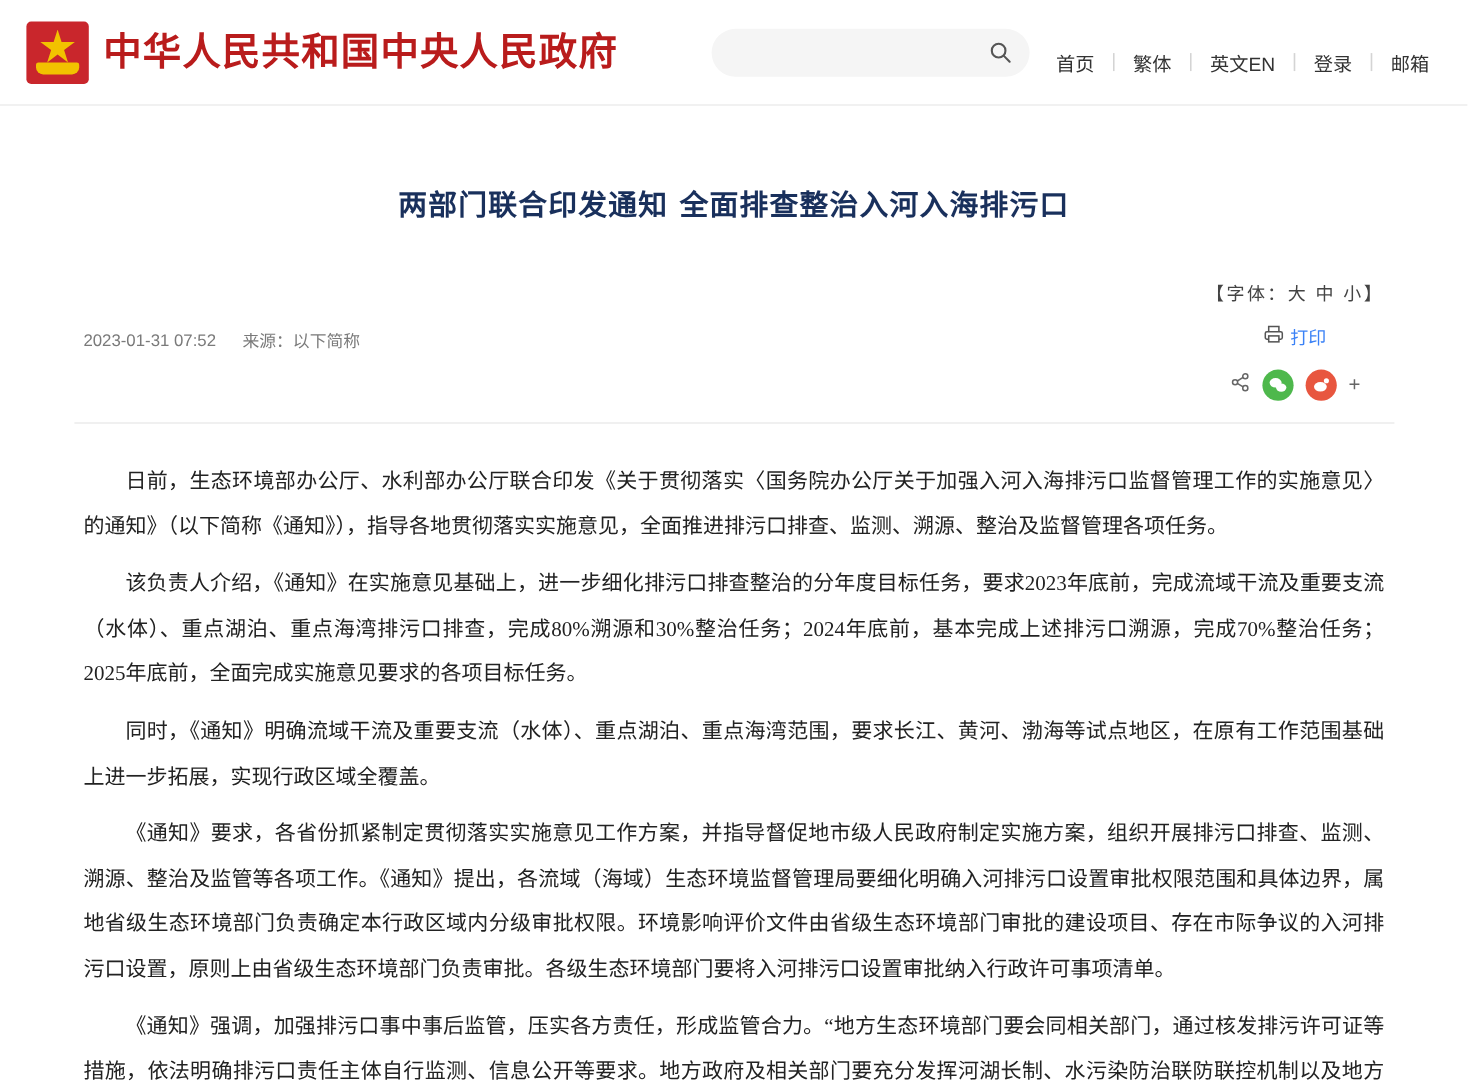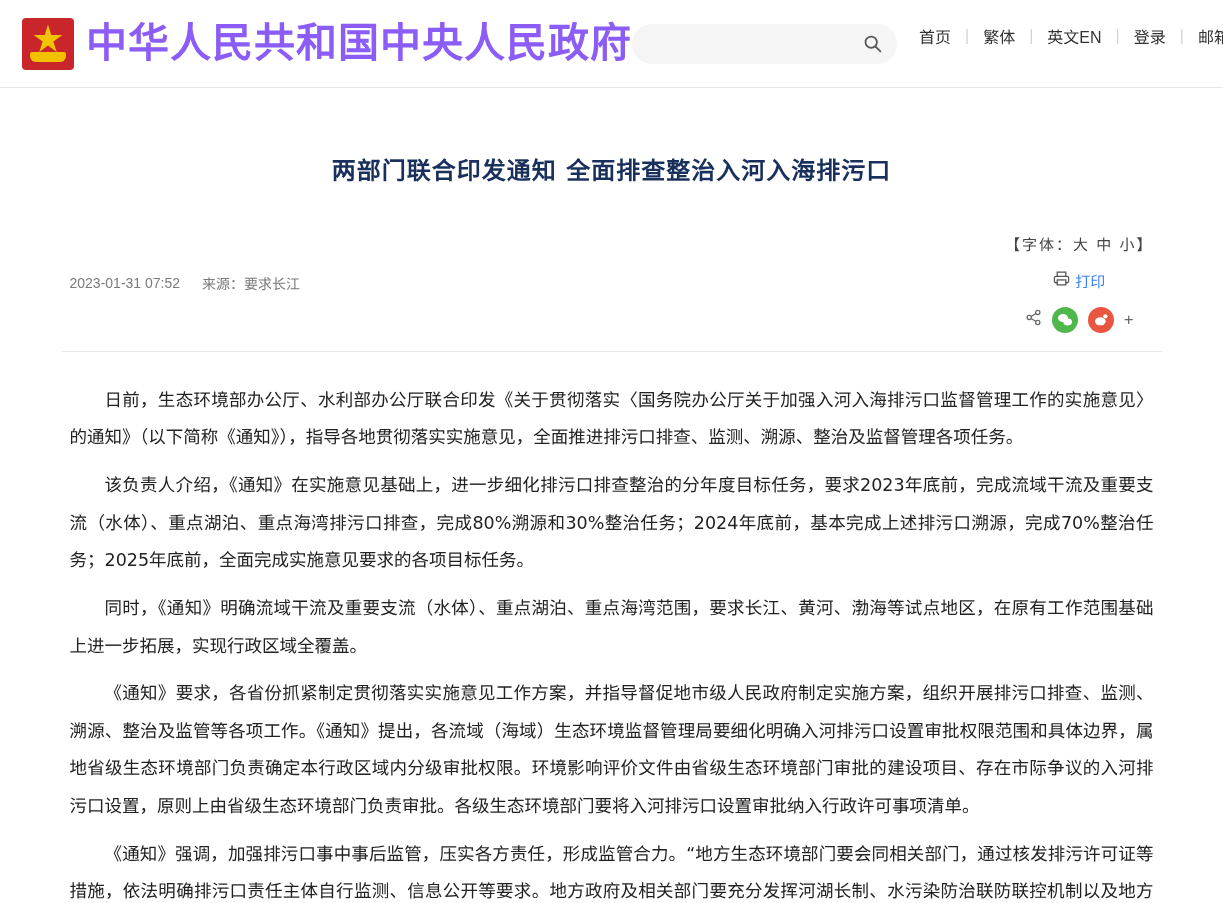--- a/index.html
+++ b/index.html
@@ -55,40 +55,40 @@
     position: absolute;
     left: 8px;
     right: 8px;
     bottom: 8px;
     height: 10px;
     background: #f2c200;
     border-radius: 2px 2px 6px 6px;
   }
   .brand-text { display: flex; flex-direction: column; justify-content: center; }
   .brand-title {
-    color: #8b5cf6;
-    font-size: 41px;
+    color: #b91c1c;
+    font-size: 32px;
     font-weight: bold;
     letter-spacing: 1px;
     line-height: 1.15;
     font-family: "DejaVu Sans", "Liberation Sans", sans-serif;
   }
   .brand-url {
     color: #c9262c;
     font-size: 14px;
     letter-spacing: 1px;
     margin-top: 3px;
     font-family: "Liberation Sans", sans-serif;
   }
   .brand-url .dot-cn { color: #b0b0b0; }
 
   .header-right {
     margin-left: auto;
     display: flex;
-    align-items: flex-start;
+    align-items: flex-end;
     gap: 8px;
   }
   .search-box {
     width: 265px;
     height: 40px;
     background: #f5f5f5;
     border-radius: 20px;
     display: flex;
     align-items: center;
     padding: 0 14px 0 18px;
@@ -191,20 +191,21 @@
     font-size: 17.5px;
     line-height: 2.15;
     color: #222;
     text-align: justify;
     font-family: "DejaVu Sans", "Liberation Sans", sans-serif;
     padding: 0 8px;
   }
   .content p {
     margin: 0 0 10px 0;
     text-indent: 2em;
+    font-family: Liberation Serif, serif;
   }
 </style>
 </head>
 <body>
 
 <header class="site-header">
   <div class="brand">
     <div class="emblem"></div>
     <div class="brand-text">
       <div class="brand-title">中华人民共和国中央人民政府</div>
@@ -236,21 +237,21 @@
   </div>
 </header>
 
 <main class="article">
 
   <h1 class="article-title">两部门联合印发通知 全面排查整治入河入海排污口</h1>
 
   <div class="meta-row">
     <div class="meta-left">
       <span>2023-01-31 07:52</span>
-      <span><span>来源：</span><span>要求长江</span></span>
+      <span><span>来源：</span><span>以下简称</span></span>
     </div>
 
     <div class="meta-right">
       <div class="font-size-ctrl"><span>【字体：</span><span>大</span> <span>中</span> <span>小</span><span>】</span></div>
 
       <div class="print-link">
         <span>
           <svg width="17" height="17" viewBox="0 0 24 24" fill="none" stroke="#555" stroke-width="1.8">
             <polyline points="6,9 6,3 18,3 18,9"></polyline>
             <path d="M6 18H4a2 2 0 0 1-2-2v-5a2 2 0 0 1 2-2h16a2 2 0 0 1 2 2v5a2 2 0 0 1-2 2h-2"></path>

